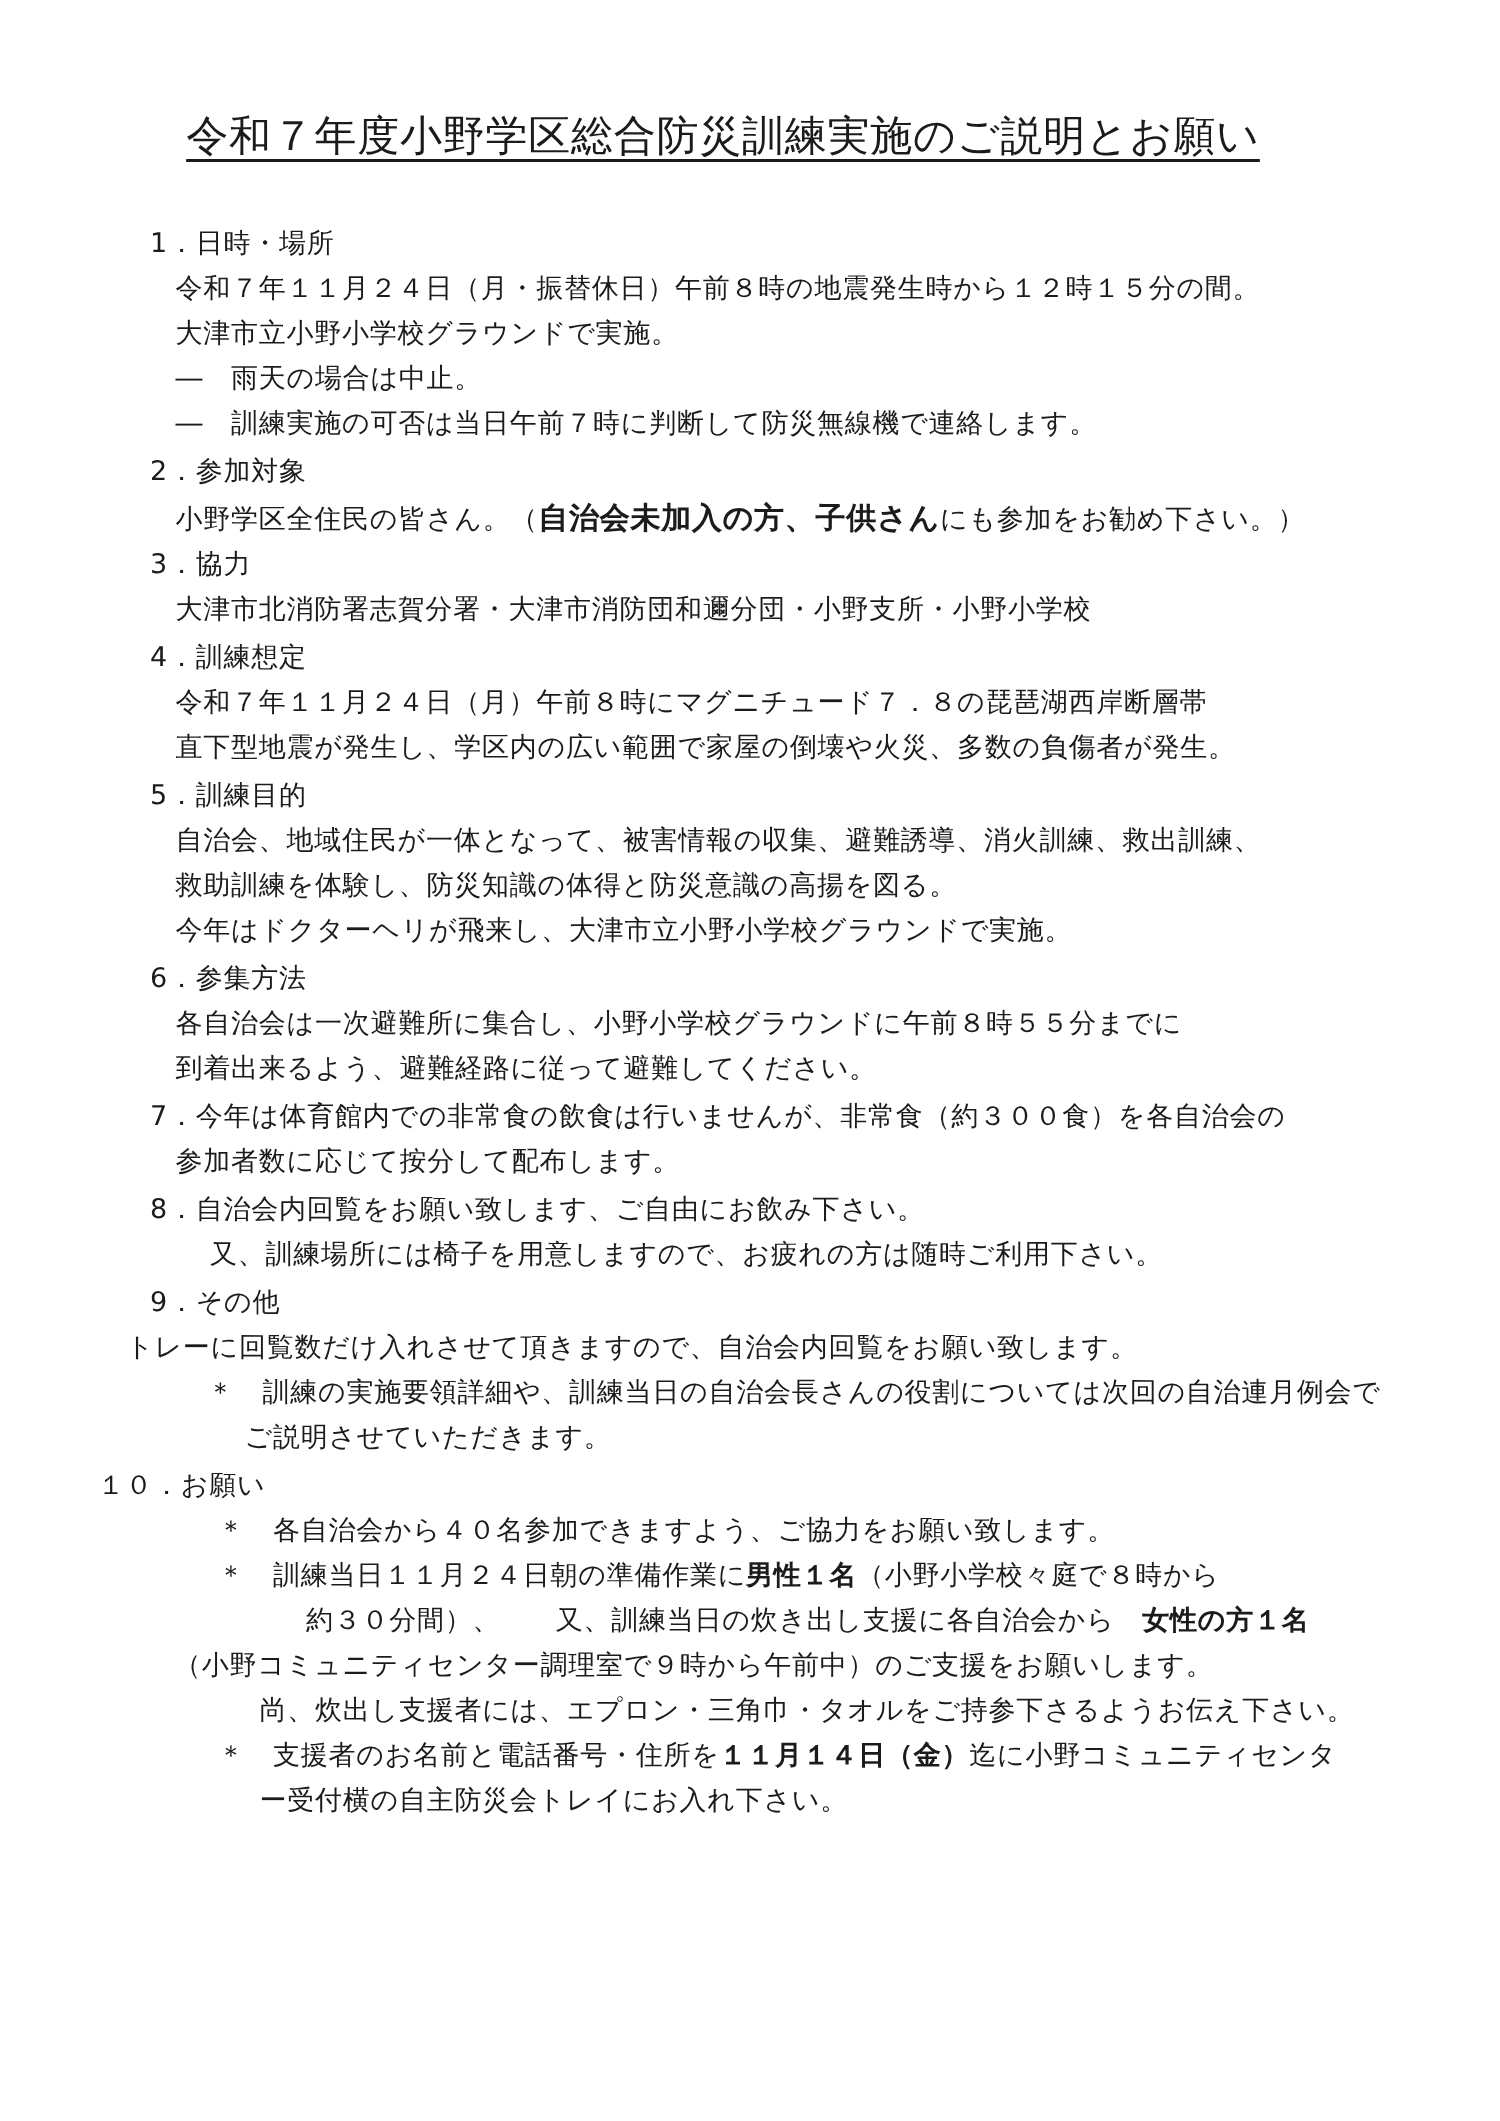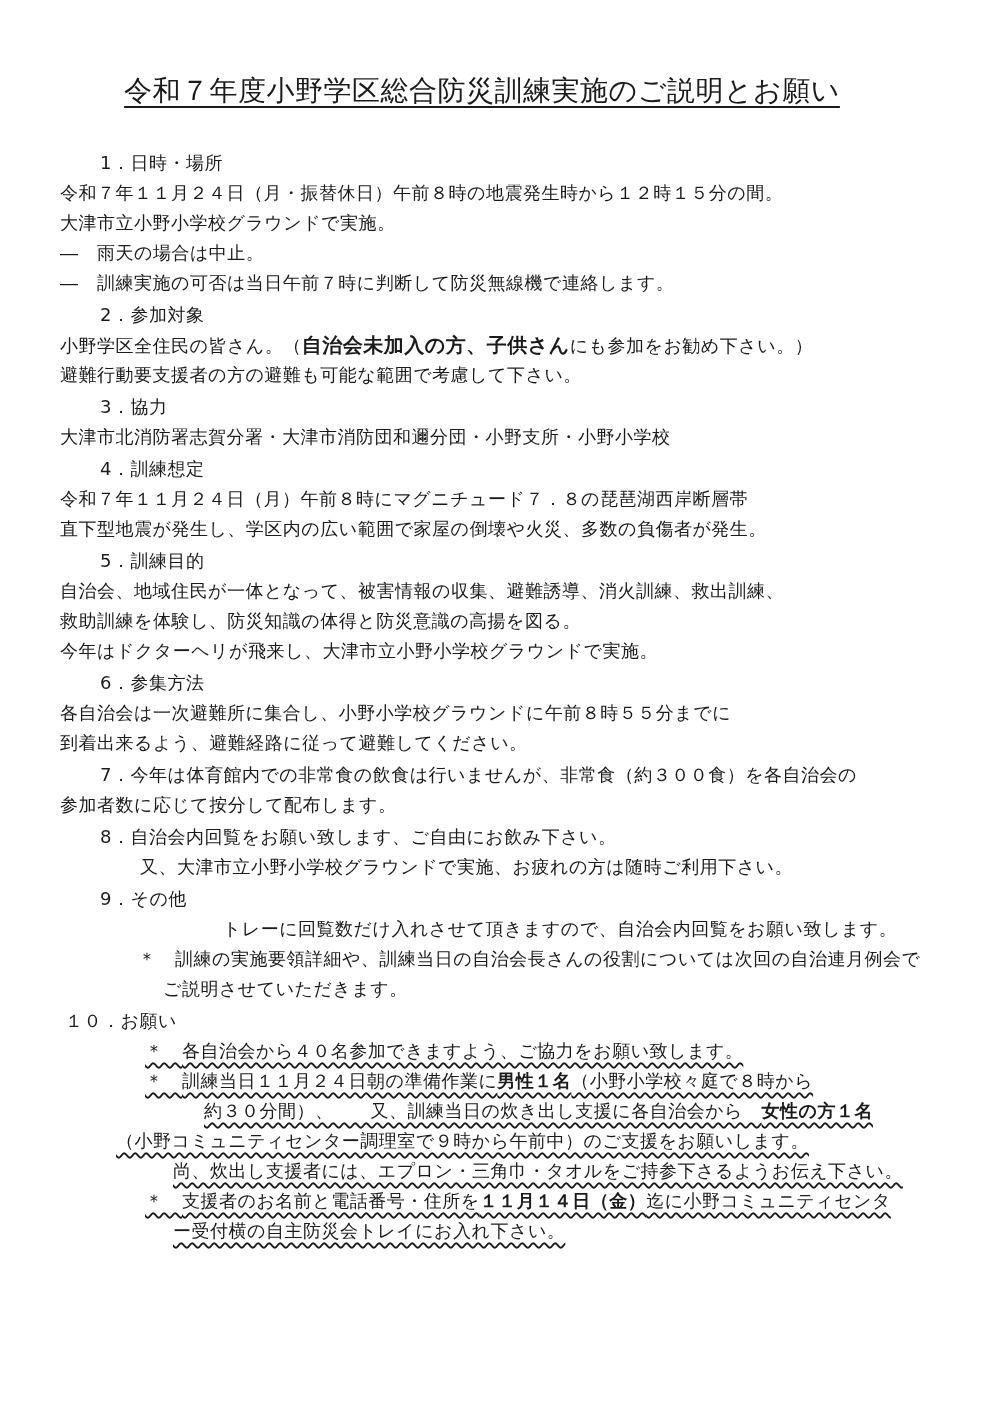--- a/index.html
+++ b/index.html
@@ -33,35 +33,34 @@
     height: 30px;
     line-height: 30px;
     font-size: 18px;
     letter-spacing: 0.5px;
     white-space: pre;
   }
   .num { display: inline; }
   .b  { font-weight: bold; }
   .blg { font-weight: bold; font-size: 20px; }
   .wavy {
-    text-decoration: underline;
     text-decoration-style: wavy;
     text-decoration-thickness: 1.5px;
     text-decoration-color: #1b1b1b;
     text-underline-offset: 5px;
   }
   
   .ml65  { margin-left: 65px; }
   .ml100 { margin-left: 100px; }
-  .ml133 { margin-left: 60px; }
+  .ml133 { margin-left: 117px; }
   .ml138 { margin-left: 138px; }
   .ml140 { margin-left: 140px; }
   .ml145 { margin-left: 145px; }
   .ml163 { margin-left: 163px; }
-  .ml168 { margin-left: 120px; text-align: center; }
+  .ml168 { margin-left: 84px; }
   .ml173 { margin-left: 173px; }
   .ml183 { margin-left: 116px; }
   .ml204 { margin-left: 204px; }
 </style>
 </head>
 <body>
 
 <div class="page">
 
   <div class="title-row"><span class="title">令和７年度小野学区総合防災訓練実施のご説明とお願い</span></div>
@@ -72,21 +71,20 @@
       <div class="ln ml100"><span class="num">1．</span><span>日時・場所</span></div>
       <div class="ln ml133">令和７年１１月２４日（月・振替休日）午前８時の地震発生時から１２時１５分の間。</div>
       <div class="ln ml133">大津市立小野小学校グラウンドで実施。</div>
       <div class="ln ml133"><span>―　</span><span>雨天の場合は中止。</span></div>
       <div class="ln ml133"><span>―　</span><span>訓練実施の可否は当日午前７時に判断して防災無線機で連絡します。</span></div>
     </div>
 
     <div class="sec">
       <div class="ln ml100"><span class="num">2．</span><span>参加対象</span></div>
       <div class="ln ml133"><span>小野学区全住民の皆さん。（</span><span class="blg">自治会未加入の方、子供さん</span><span>にも参加をお勧め下さい。）</span></div>
-      <div class="ln ml133">避難行動要支援者の方の避難も可能な範囲で考慮して下さい。</div>
     </div>
 
     <div class="sec">
       <div class="ln ml100"><span class="num">3．</span><span>協力</span></div>
       <div class="ln ml133">大津市北消防署志賀分署・大津市消防団和邇分団・小野支所・小野小学校</div>
     </div>
 
     <div class="sec">
       <div class="ln ml100"><span class="num">4．</span><span>訓練想定</span></div>
       <div class="ln ml133">令和７年１１月２４日（月）午前８時にマグニチュード７．８の琵琶湖西岸断層帯</div>
@@ -106,21 +104,21 @@
       <div class="ln ml133">到着出来るよう、避難経路に従って避難してください。</div>
     </div>
 
     <div class="sec">
       <div class="ln ml100"><span class="num">7．</span><span>今年は体育館内での非常食の飲食は行いませんが、非常食（約３００食）を各自治会の</span></div>
       <div class="ln ml133">参加者数に応じて按分して配布します。</div>
     </div>
 
     <div class="sec">
       <div class="ln ml100"><span class="num">8．</span><span>自治会内回覧をお願い致します、ご自由にお飲み下さい。</span></div>
-      <div class="ln ml140">又、大津市立小野小学校グラウンドで実施、お疲れの方は随時ご利用下さい。</div>
+      <div class="ln ml140">又、訓練場所には椅子を用意しますので、お疲れの方は随時ご利用下さい。</div>
     </div>
 
     <div class="sec">
       <div class="ln ml100"><span class="num">9．</span><span>その他</span></div>
       <div class="ln ml168">トレーに回覧数だけ入れさせて頂きますので、自治会内回覧をお願い致します。</div>
       <div class="ln ml138"><span>＊　</span><span>訓練の実施要領詳細や、訓練当日の自治会長さんの役割については次回の自治連月例会で</span></div>
       <div class="ln ml163">ご説明させていただきます。</div>
     </div>
 
     <div class="sec">

